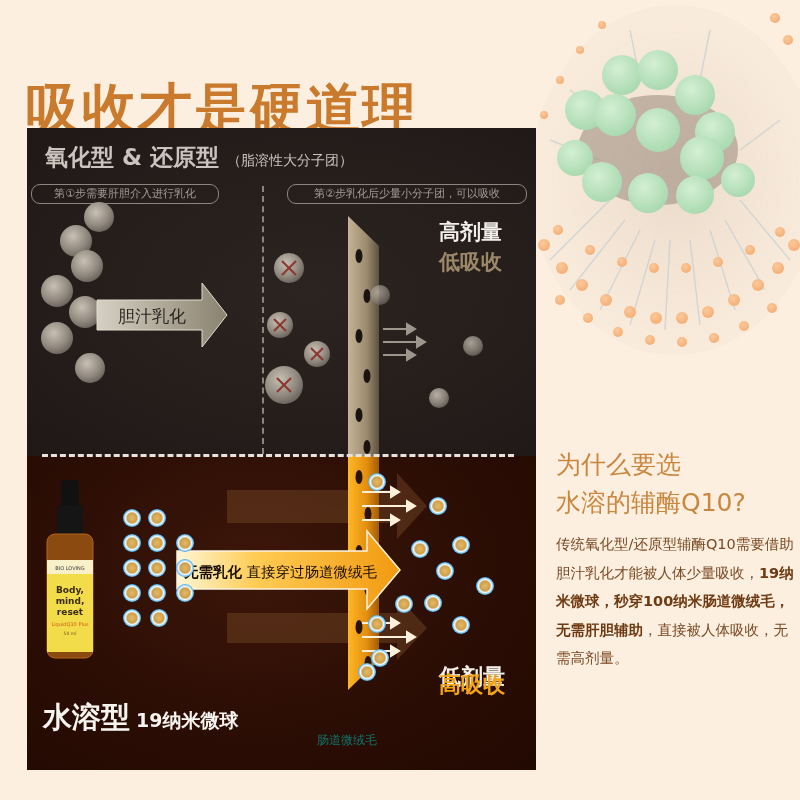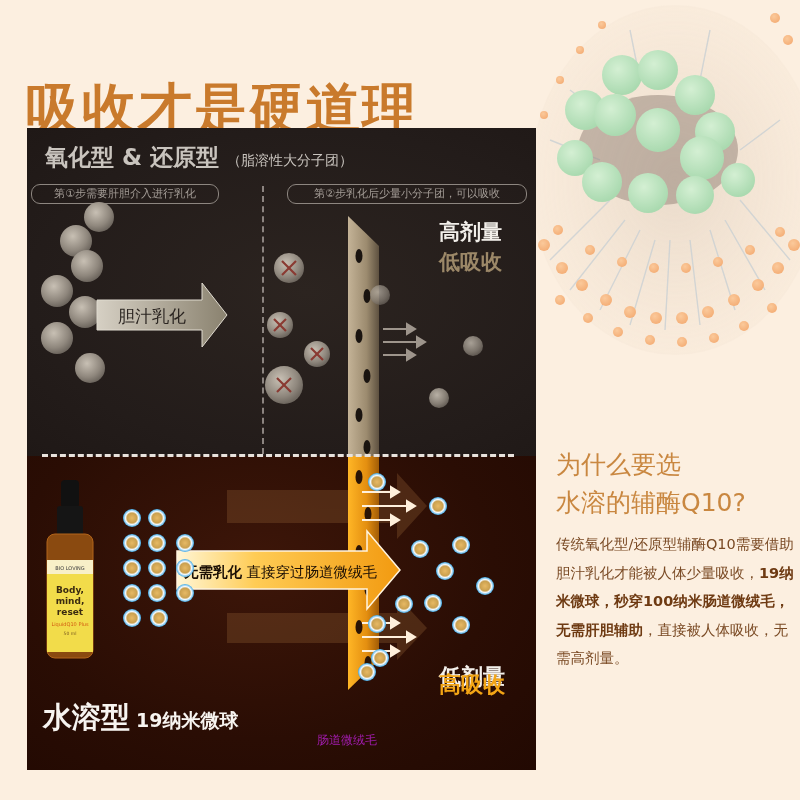--- a/index.html
+++ b/index.html
@@ -61,21 +61,21 @@
   .label-low-absorb { left: 412px; top: 120px; color: #9c8868; font-size: 21px; font-weight: bold; }
 
   .label-low-dose { left: 412px; top: 534px; color: #f4f1ec; font-size: 22px; font-weight: bold; }
   .label-high-absorb { left: 412px; top: 542px; color: #f3a515; font-size: 22px; font-weight: bold; }
 
   .bottom-heading {
     left: 16px; top: 570px; color: #f7f4f0; font-size: 29px; font-weight: bold; white-space: nowrap;
   }
   .bottom-heading .sub { font-size: 19px; font-weight: bold; margin-left: 6px; }
 
-  .villus-caption { left: 290px; top: 604px; color: #a21caf; font-size: 12px; }
+  .villus-caption { left: 290px; top: 604px; color: #0f766e; font-size: 12px; }
 
   
   .why-title {
     left: 556px; top: 446px; color: #c98740; font-size: 25px; line-height: 38px;
   }
   .why-body {
     left: 556px; top: 530px; width: 240px; color: #7a4a24; font-size: 14.5px; line-height: 28.5px;
   }
   .why-body b { font-weight: bold; color: #6e3a12; }
 </style>

